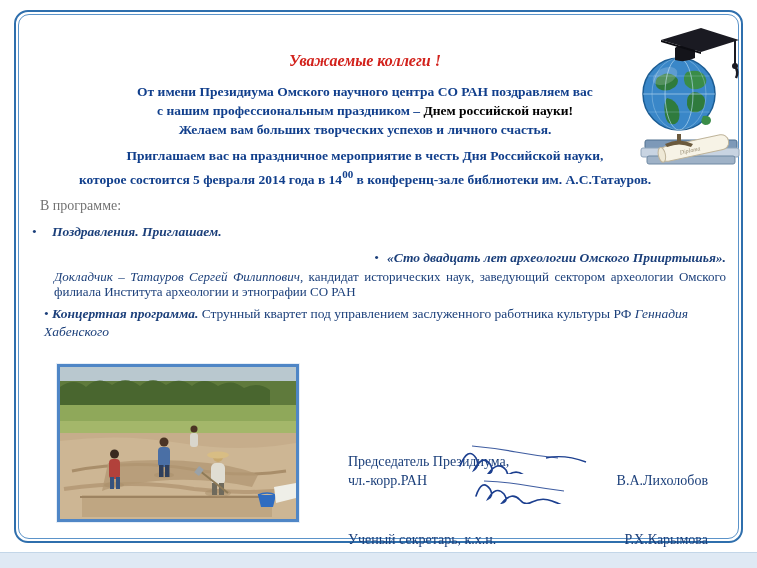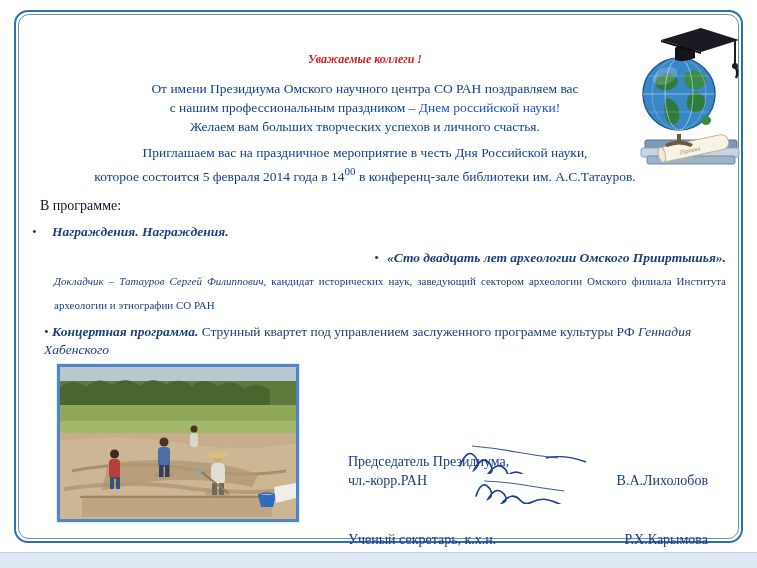--- a/index.html
+++ b/index.html
@@ -58,26 +58,26 @@
     position: absolute;
     left: 60px;
     top: 52px;
     width: 610px;
     text-align: center;
   }
   .hdr-greeting {
     color: #d2211b;
     font-weight: bold;
     font-style: italic;
-    font-size: 12px;
+    font-size: 16px;
     margin-bottom: 12px;
   }
   .hdr-line {
     color: #113f8c;
-    font-weight: normal;
+    font-weight: bold;
     font-size: 13.5px;
     line-height: 19px;
   }
   .hdr-gap {
     height: 7px;
   }
   .sup {
     font-size: 11px;
     vertical-align: super;
   }
@@ -94,40 +94,40 @@
   
   .program {
     position: absolute;
     left: 32px;
     top: 198px;
     width: 694px;
     color: #1b3f7a;
   }
   .prog-title {
     font-size: 14px;
-    color: #0f172a;
+    color: #737373;
     margin-bottom: 9px;
     padding-left: 8px;
   }
   .prog-item {
     font-size: 13.5px;
     line-height: 18px;
     margin-bottom: 8px;
     padding-left: 12px;
   }
   .prog-item .bullet {
     display: inline-block;
     width: 12px;
     margin-left: -12px;
   }
   .it-bold { font-style: italic; font-weight: bold; }
   .it { font-style: italic; }
   .prog-sub {
-    font-size: 11px;
-    line-height: 24px;
+    font-size: 13px;
+    line-height: 15px;
     padding-left: 22px;
     text-align: justify;
   }
   .prog-item-tight {
     margin-bottom: 2px;
     text-align: right;
   }
   .prog-block {
     font-size: 13.5px;
     line-height: 18px;
@@ -226,44 +226,44 @@
         <path d="M118 27 L118 50" stroke="#1a1a22" stroke-width="2"></path>
         <circle cx="118" cy="52" r="3" fill="#1a1a22"></circle>
         <path d="M118 52 q4 6 1 12" stroke="#1a1a22" stroke-width="2.5" fill="none"></path>
       </g>
     </svg>
   </div>
 
   <div class="header">
     <div class="hdr-greeting">Уважаемые коллеги !</div>
     <div class="hdr-line">От имени Президиума Омского научного центра СО РАН поздравляем вас</div>
-    <div class="hdr-line"><span>с нашим профессиональным праздником – </span><span class="red" style="color:#1d4ed8">Днем российской науки!</span></div>
+    <div class="hdr-line"><span>с нашим профессиональным праздником – </span><span class="red" style="color:#000000">Днем российской науки!</span></div>
     <div class="hdr-line">Желаем вам больших творческих успехов и личного счастья.</div>
     <div class="hdr-gap"></div>
     <div class="hdr-line">Приглашаем вас на праздничное мероприятие в честь Дня Российской науки,</div>
     <div class="hdr-line"><span>которое состоится 5 февраля 2014 года в 14</span><span class="sup">00</span><span> в конференц-зале библиотеки им. А.С.Татауров.</span></div>
   </div>
 
   <div class="program">
     <div class="prog-title">В программе:</div>
 
     <div class="prog-item">
-      <span class="bullet">•</span><span class="it-bold" style="padding-left:8px">Награждения. Награждения.</span>
+      <span class="bullet">•</span><span class="it-bold" style="padding-left:8px">Поздравления. Приглашаем.</span>
     </div>
 
     <div class="prog-item prog-item-tight">
       <span class="bullet">•</span><span class="it-bold" style="padding-left:8px">«Сто двадцать лет археологии Омского Прииртышья».</span>
     </div>
     <div class="prog-sub">
       <span class="it">Докладчик – Татауров Сергей Филиппович</span><span>, кандидат исторических наук, заведующий сектором археологии Омского филиала Института археологии и этнографии СО РАН</span>
     </div>
 
     <div class="prog-block" style="margin-top:6px">
       <span>•</span>
-      <span class="it-bold">Концертная программа.</span><span> Струнный квартет под управлением заслуженного программе культуры РФ </span><span class="it">Геннадия Хабенского</span>
+      <span class="it-bold">Концертная программа.</span><span> Струнный квартет под управлением заслуженного работника культуры РФ </span><span class="it">Геннадия Хабенского</span>
     </div>
   </div>
 
   <div class="photo-wrap">
     <svg width="236" height="152" viewBox="0 0 236 152" xmlns="http://www.w3.org/2000/svg">
 
       <rect x="0" y="0" width="236" height="24" fill="#b9c8cf"></rect>
 
       <rect x="0" y="14" width="236" height="26" fill="#5f7a3c"></rect>
       <path d="M0 20 q14 -10 26 0 q12 -12 26 -2 q14 -10 28 1 q12 -11 26 -1 q14 -9 26 1 q12 -10 26 0 q14 -8 26 2 q14 -7 26 2 l0 16 H0 Z" fill="#49662f"></path>

